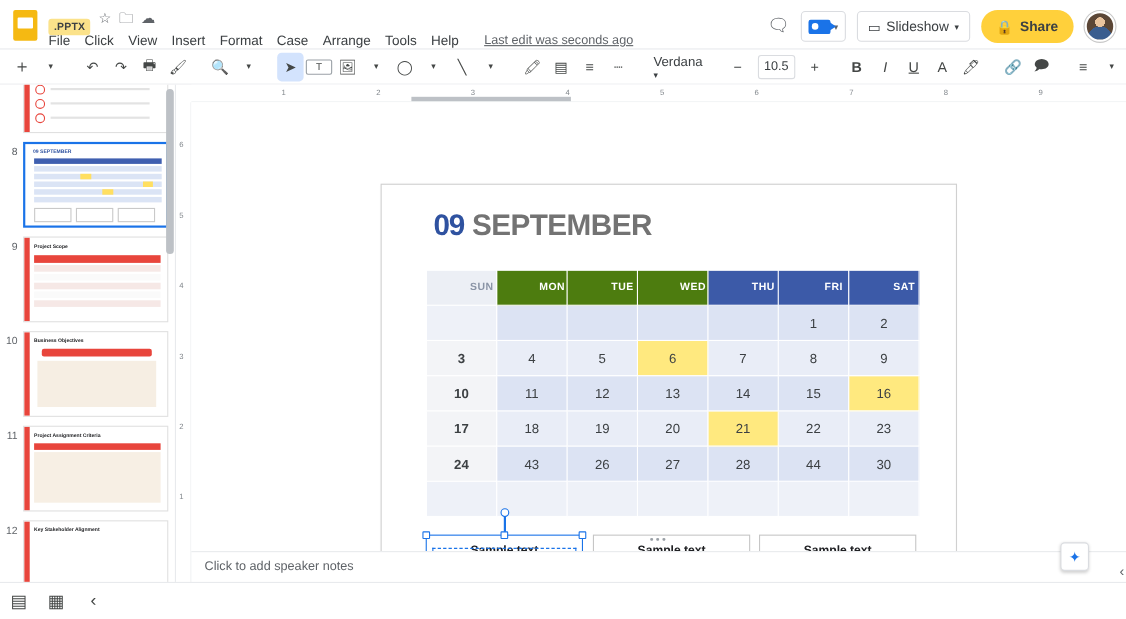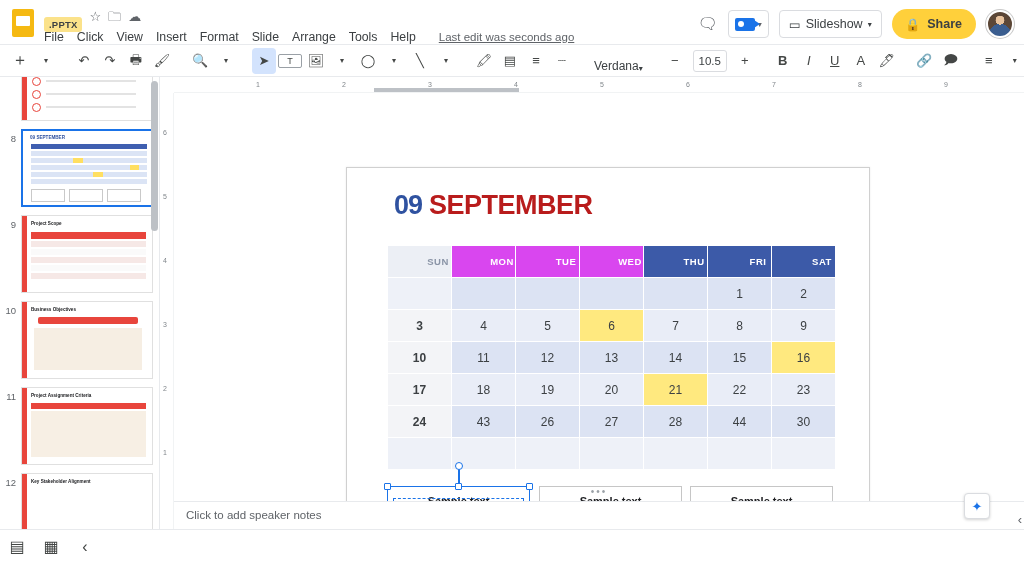--- a/index.html
+++ b/index.html
@@ -99,22 +99,22 @@
     background: #fff;
   }
   .tool {
     min-width: 24px; height: 26px; display: flex; align-items: center;
     justify-content: center; border-radius: 4px; cursor: pointer;
     color: #444746; font-size: 13px; padding: 0 3px;
   }
   .tool.sel { background: #d3e3fd; }
   .divider { width: 1px; height: 18px; background: #dadce0; margin: 0 5px; }
   .fontbox {
-    display: flex; align-items: flex-end; justify-content: space-between;
-    width: 92px; height: 24px; padding: 0 6px; font-size: 12px; cursor: pointer;
+    display: flex; align-items: flex-start; justify-content: space-between;
+    width: 92px; height: 24px; padding: 0 6px; font-size: 12px; cursor: pointer; flex-direction: column;
   }
   .sizebox {
     display: flex; align-items: center; gap: 6px; font-size: 12px;
   }
   .sizeval {
     width: 34px; text-align: center; border: 1px solid #dadce0;
     border-radius: 3px; height: 22px; line-height: 21px; font-size: 11.5px;
   }
   .bold { font-weight: bold; }
   .ital { font-style: italic; }
@@ -174,27 +174,27 @@
   .slide {
     position: absolute; left: 172px; top: 74px;
     width: 524px; height: 402px;
     background: #fff; border: 1px solid #d0d0d0;
     box-shadow: 0 0 2px rgba(0,0,0,.08);
   }
   .slide-inner { position: absolute; inset: 0; }
 
   .cal-title { position: absolute; left: 47px; top: 22px; font-size: 27px; font-weight: bold; }
   .cal-title .num { color: #2f52a0; letter-spacing: -1px; }
-  .cal-title .mon { color: #b91c1c; margin-left: 7px; letter-spacing: -0.5px; }
+  .cal-title .mon { color: #737373; margin-left: 7px; letter-spacing: -0.5px; }
 
   table.cal { position: absolute; left: 40px; top: 77px; border-collapse: collapse; }
   table.cal td { width: 64px; height: 32px; text-align: center; font-size: 12px; color: #3c4043; border: 1px solid #fff; }
   table.cal td.hd { color: #fff; font-size: 9.5px; font-weight: bold; letter-spacing: .5px; padding-left: 38px; }
   .hd-sun { background: #eceff5 !important; color: #8a94a6 !important; }
-  .hd-blue { background: #d946ef; }
+  .hd-blue { background: #4d7c0f; }
   .hd-blue2 { background: #3c5aa8; }
   .c-light { background: #dce3f3; }
   .c-lighter { background: #e9edf7; }
   .c-pale { background: #eef1f8; }
   .c-yellow { background: #ffe97f; }
   .c-sun { background: #f3f4f7; font-weight: bold; color: #202124; }
 
   .txtbox {
     position: absolute; width: 143px; height: 76px;
     border: 1px solid #c6c6c6; background: #fff;
@@ -264,21 +264,21 @@
         <span class="tb-icon">☆</span>
         <span class="tb-icon">🗀</span>
         <span class="tb-icon">☁</span>
       </div>
       <div class="menu-row">
         <span>File</span>
         <span>Click</span>
         <span>View</span>
         <span>Insert</span>
         <span>Format</span>
-        <span>Slide</span>
+        <span>Case</span>
         <span>Arrange</span>
         <span>Tools</span>
         <span>Help</span>
         <span class="lastedit">Last edit was seconds ago</span>
       </div>
     </div>
     <div class="title-right">
       <span class="tb-icon" style="font-size:16px;">🗨</span>
       <div class="cam-chip">
         <span class="cam-ico">

